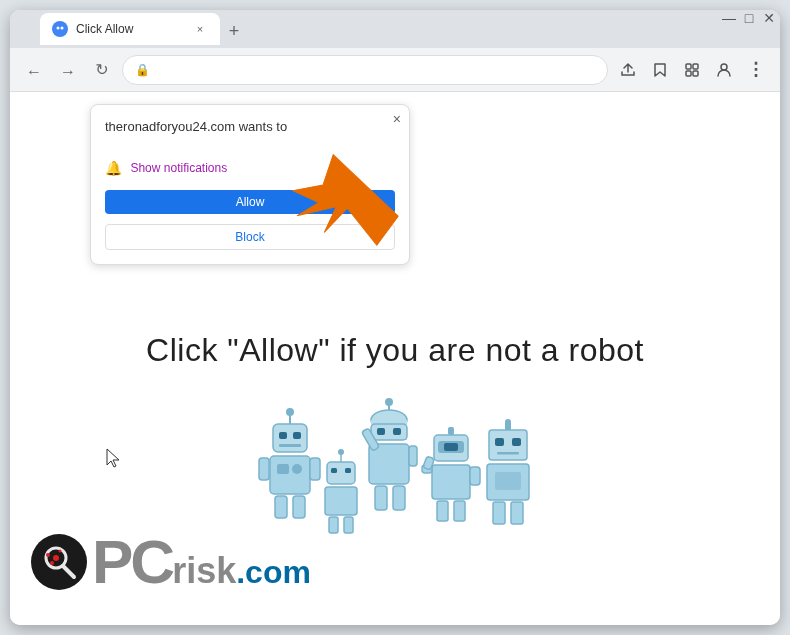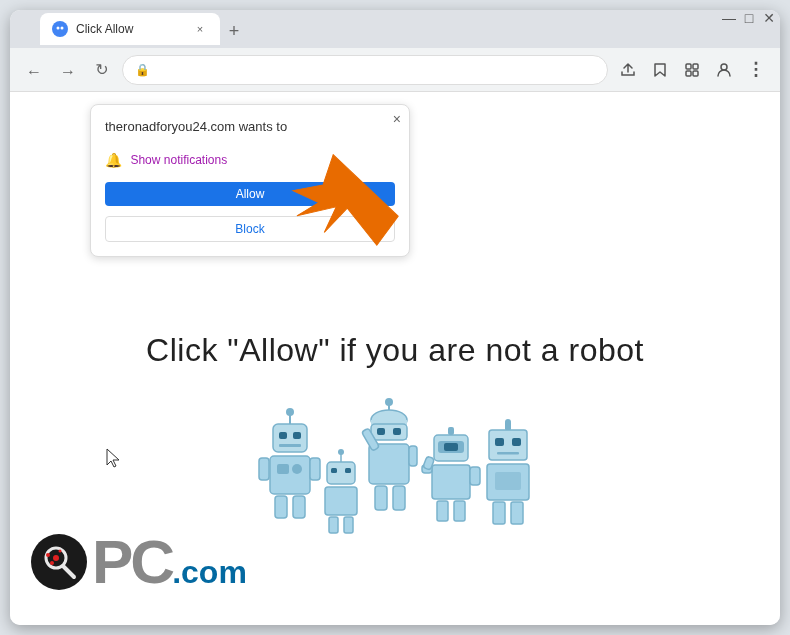--- a/index.html
+++ b/index.html
@@ -219,21 +219,21 @@
       background: transparent;
       border: none;
       cursor: pointer;
       font-size: 14px;
       color: #666;
     }
 
     .popup-domain {
       font-size: 13px;
       color: #333;
-      margin-bottom: 18px;
+      margin-bottom: 26px;
       white-space: nowrap;
       overflow: hidden;
       text-overflow: ellipsis;
       padding-right: 16px;
     }
 
     .popup-row {
       display: flex;
       align-items: center;
       gap: 8px;
@@ -519,20 +519,21 @@
 
         <line x1="33" y1="33" x2="44" y2="44" stroke="#e8e8e8" stroke-width="4" stroke-linecap="round"></line>
 
         <circle cx="18" cy="22" r="2" fill="#e02020"></circle>
         <circle cx="30" cy="18" r="1.5" fill="#e02020"></circle>
         <circle cx="22" cy="30" r="2" fill="#e02020"></circle>
       </svg>
 
       <div style="display:flex; align-items:baseline; gap:0;">
         <span style="font-size:62px; font-weight:900; color:#888; letter-spacing:-3px; line-height:1;">PC</span>
+        <span style="font-size:36px; font-weight:700; color:#888; line-height:1;">risk</span>
         <span style="font-size:32px; font-weight:700; color:#0369a1; line-height:1;">.com</span>
       </div>
     </div>
 
     <div style="position:absolute; top:355px; left:95px;">
       <svg width="20" height="24" viewBox="0 0 20 24">
         <path d="M2 2 L2 18 L6 14 L9 20 L11 19 L8 13 L14 13 Z" fill="white" stroke="#333" stroke-width="1"></path>
       </svg>
     </div>
 

